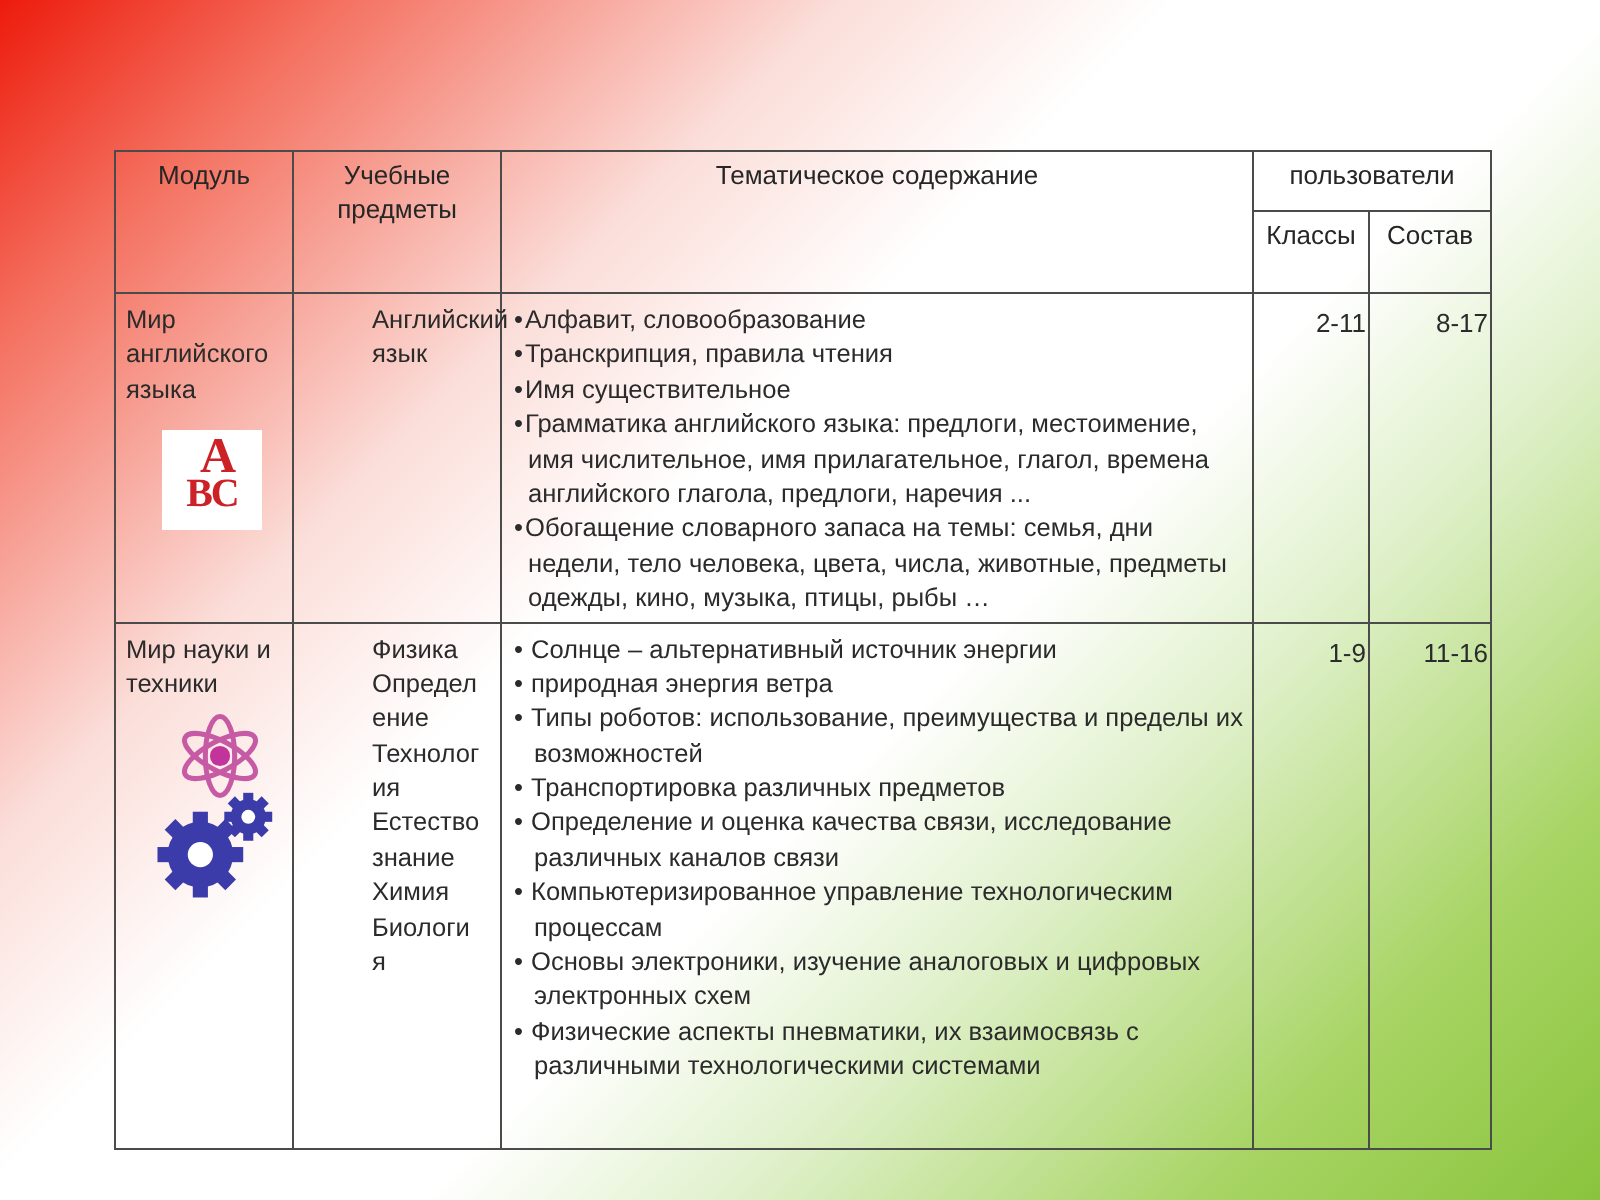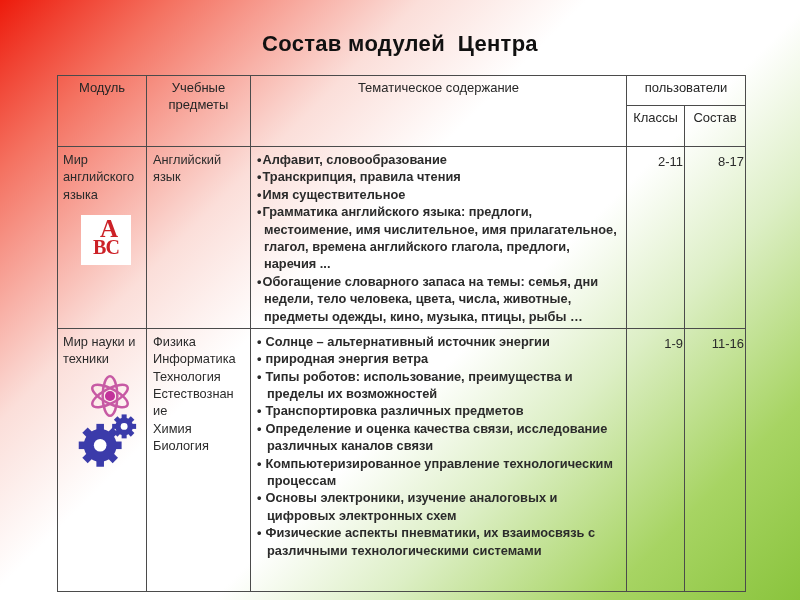--- a/index.html
+++ b/index.html
@@ -64,26 +64,26 @@
   th.age-header { padding: 4px 7px 2px 7px; word-break: break-all; }
 
   tbody td {
     font-size: 12.8px;
     line-height: 1.36;
     color: #2b2b2b;
   }
   .module-cell  { padding: 4px 3px 3px 5px; }
   .subjects-cell { padding: 4px 10px 3px 6px; }
   .subjects-cell.break { word-break: break-all; }
-  .subject-line { display: block; }
+  .subject-line { display: block; margin-left: 33px; }
   .content-cell { padding: 4px 4px 3px 4px; }
   .num-cell { text-align: right; padding-top: 6px; font-size: 13px; vertical-align: top; }
 
   ul.bullets { margin: 0; padding: 0 0 0 2px; list-style: none; }
-  .bullets li { padding-left: 7px; text-indent: -7px; font-weight: bold; }
+  .bullets li { padding-left: 7px; text-indent: -7px; }
   .bullets.tight  li::before { content: "\2022"; margin-right: 1px; }
   .bullets.spaced li { padding-left: 10px; text-indent: -10px; }
   .bullets.spaced li::before { content: "\2022"; margin-right: 4px; }
 
   
   .abc-icon {
     width: 50px;
     height: 50px;
     background: #ffffff;
     margin: 12px 0 0 18px;
@@ -97,21 +97,20 @@
   .abc-icon .l2 { display: block; font-size: 20px; line-height: 1.0; letter-spacing: -1px; }
 
   .atom-wrap  { margin: 6px 0 0 24px; line-height: 0; }
   .gears-wrap { margin: -8px 0 0 14px; line-height: 0; }
 </style>
 </head>
 <body>
 
 <div class="slide">
 
-  <h1 class="title">Состав модулей  Центра</h1>
 
   <table class="modules-table">
     <colgroup>
       <col style="width:89px">
       <col style="width:104px">
       <col style="width:376px">
       <col style="width:58px">
       <col style="width:61px">
     </colgroup>
     <thead>
@@ -186,21 +185,21 @@
                 <rect x="70" y="7" width="8" height="8" transform="rotate(315 74 26)"></rect>
                 <circle cx="74" cy="26" r="14"></circle>
               </g>
               <circle cx="36" cy="56" r="10" fill="#ffffff"></circle>
               <circle cx="74" cy="26" r="5.5" fill="#ffffff"></circle>
             </svg>
           </div>
         </td>
         <td class="subjects-cell break">
           <span class="subject-line">Физика</span>
-          <span class="subject-line">Информатика</span>
+          <span class="subject-line">Определение</span>
           <span class="subject-line">Технология</span>
           <span class="subject-line">Естествознание</span>
           <span class="subject-line">Химия</span>
           <span class="subject-line">Биология</span>
         </td>
         <td class="content-cell">
           <ul class="bullets spaced">
             <li>Солнце – альтернативный источник энергии</li>
             <li>природная энергия ветра</li>
             <li>Типы роботов: использование, преимущества и пределы их возможностей</li>

